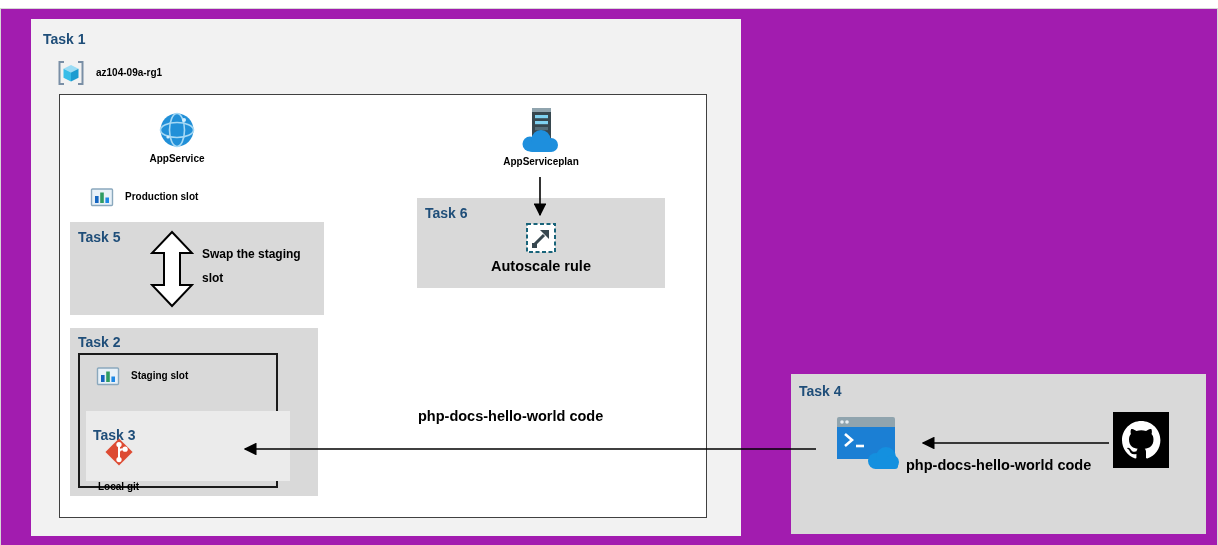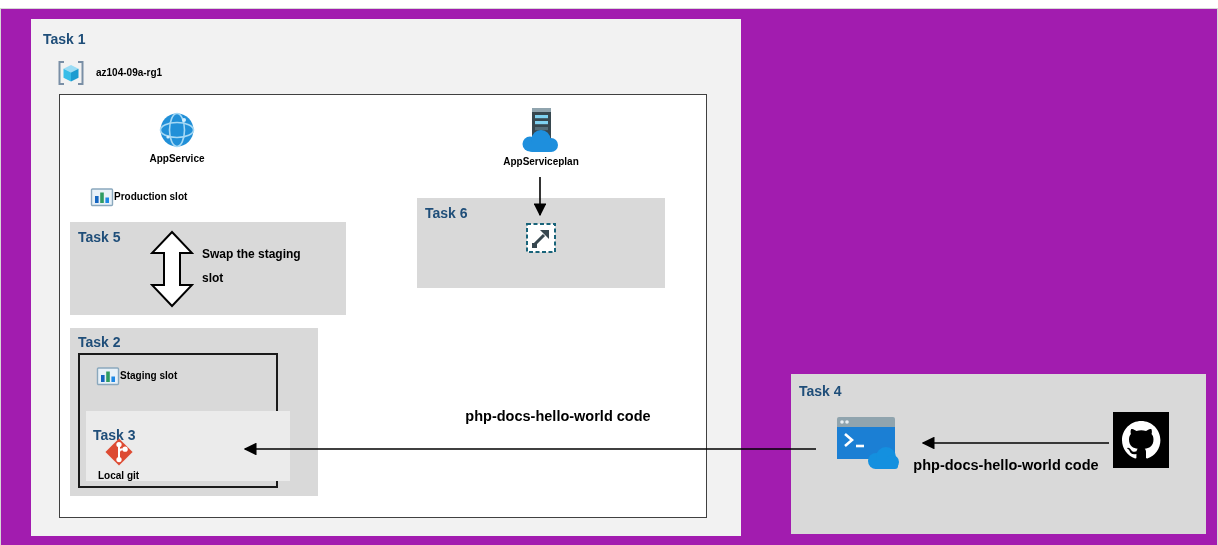--- a/index.html
+++ b/index.html
@@ -13,23 +13,23 @@
   .task-label{color:#1f4e79;font-weight:bold;font-size:14px;line-height:16px;}
   .bold-label{color:#000;font-weight:bold;font-size:10px;line-height:18px;}
   .container1{position:absolute;left:30px;top:10px;width:710px;height:517px;background:#f2f2f2;}
   .rg-row{position:absolute;left:24px;top:38px;display:flex;align-items:center;gap:9px;}
   .white-box{position:absolute;left:28px;top:75px;width:648px;height:424px;background:#ffffff;border:1px solid #404040;box-sizing:border-box;}
   .icon-block{position:absolute;text-align:center;}
   .gray-box{position:absolute;background:#d9d9d9;}
   .t5-text{position:absolute;left:132px;top:20px;width:105px;font-weight:bold;font-size:12px;line-height:24px;color:#000;}
   .t6-text{position:absolute;left:0;top:60px;width:100%;text-align:center;font-weight:bold;font-size:14.5px;color:#000;}
   .staging-box{position:absolute;left:8px;top:25px;width:200px;height:135px;border:2px solid #1a1a1a;box-sizing:border-box;text-align:right;}
-  .row{display:flex;align-items:center;gap:0;}
+  .row{display:flex;align-items:center;gap:11px;}
   .task3-box{position:absolute;left:6px;top:56px;width:204px;height:70px;background:#ebebeb;}
-  .code-label{position:absolute;text-align:center;font-weight:bold;font-size:14.5px;line-height:19px;color:#000;}
+  .code-label{position:absolute;font-weight:bold;font-size:14.5px;line-height:19px;color:#000;}
   .arrows{position:absolute;left:0;top:0;width:1218px;height:545px;pointer-events:none;}
   svg{display:block;}
 </style>
 </head>
 <body>
 
 <div class="canvas">
 
   <div class="container1">
     <div class="task-label abs" style="left:12px;top:12px;">Task 1</div>
@@ -78,36 +78,37 @@
       <div class="row abs" style="left:30px;top:90px;">
         <svg width="24" height="24" viewBox="0 0 24 24">
           <rect x="1.5" y="4" width="21" height="16.5" rx="1" fill="#e8f1f8" stroke="#8aa8bd" stroke-width="1.4"></rect>
           <rect x="5" y="11" width="3.6" height="7" fill="#1565c0"></rect>
           <rect x="10.2" y="7.5" width="3.6" height="10.5" fill="#2e9b62"></rect>
           <rect x="15.4" y="12.5" width="3.6" height="5.5" fill="#1e88e5"></rect>
         </svg>
         <span class="bold-label">Production slot</span>
       </div>
 
-      <div class="gray-box" style="left:10px;top:127px;width:276px;height:93px;">
+      <div class="gray-box" style="left:10px;top:127px;width:254px;height:93px;">
         <div class="task-label abs" style="left:8px;top:7px;">Task 5</div>
         <svg class="abs" style="left:80px;top:8px;" width="44" height="78" viewBox="0 0 44 78">
           <polygon points="22,2 42,23 30,23 30,55 42,55 22,76 2,55 14,55 14,23 2,23" fill="#ffffff" stroke="#000000" stroke-width="2" stroke-linejoin="miter"></polygon>
         </svg>
         <div class="t5-text">Swap the staging slot</div>
       </div>
 
       <div class="gray-box" style="left:357px;top:103px;width:248px;height:90px;">
         <div class="task-label abs" style="left:8px;top:7px;">Task 6</div>
         <svg class="abs" style="left:108px;top:24px;" width="32" height="32" viewBox="0 0 32 32">
           <rect x="2" y="2" width="28" height="28" fill="#ffffff" stroke="#19647a" stroke-width="2" stroke-dasharray="4 2.5"></rect>
           <line x1="9" y1="23" x2="19" y2="13" stroke="#37474f" stroke-width="3"></line>
           <polygon points="15,8 24,8 24,17" fill="#37474f"></polygon>
           <rect x="7" y="21" width="5" height="5" fill="#37474f"></rect>
         </svg>
+        <div class="t6-text">Autoscale rule</div>
       </div>
 
       <div class="gray-box" style="left:10px;top:233px;width:248px;height:168px;">
         <div class="task-label abs" style="left:8px;top:6px;">Task 2</div>
 
         <div class="staging-box">
           <div class="row abs" style="left:16px;top:9px;">
             <svg width="24" height="24" viewBox="0 0 24 24">
               <rect x="1.5" y="4" width="21" height="16.5" rx="1" fill="#e8f1f8" stroke="#8aa8bd" stroke-width="1.4"></rect>
               <rect x="5" y="11" width="3.6" height="7" fill="#1565c0"></rect>

